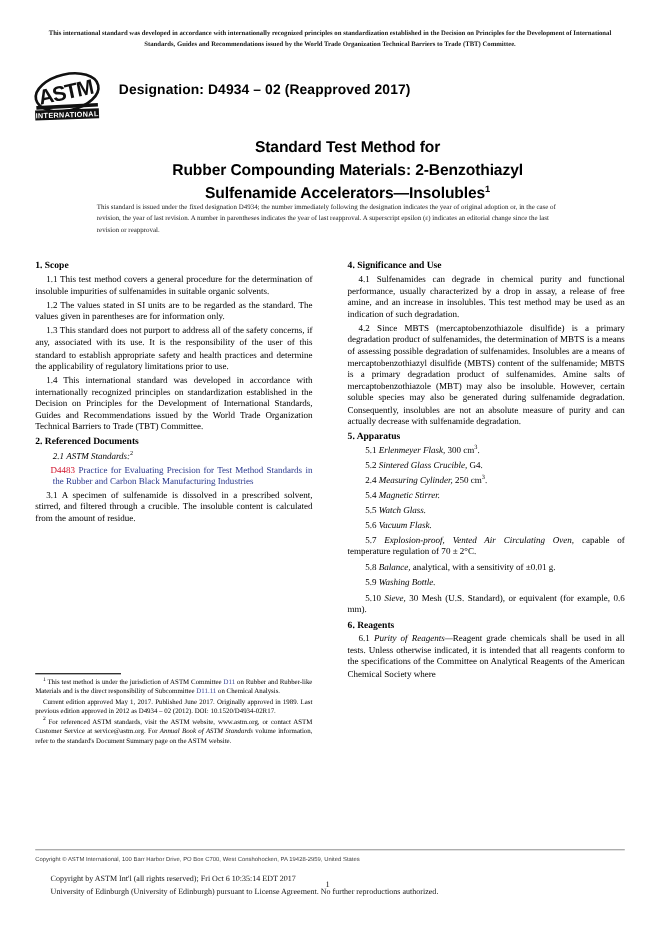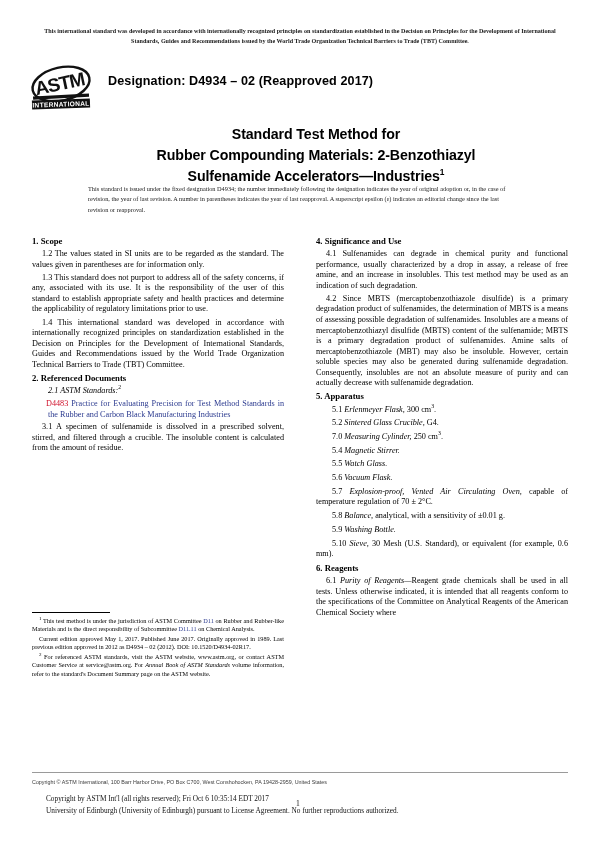--- a/index.html
+++ b/index.html
@@ -252,28 +252,29 @@
           <text x="33" y="43.6" fill="#fff" text-anchor="middle" font-family="Liberation Sans, sans-serif" font-weight="bold" font-size="6.6" letter-spacing="0.3" transform="rotate(-2 33 41)">INTERNATIONAL</text>
         </g>
       </svg>
     </div>
     <div class="designation-text">Designation: D4934 – 02 (Reapproved 2017)</div>
   </div>
 
   <div class="title-block">
     <div class="title-line">Standard Test Method for</div>
     <div class="title-line">Rubber Compounding Materials: 2-Benzothiazyl</div>
-    <div class="title-line"><span>Sulfenamide Accelerators—Industries</span><sup>1</sup></div>
+    <div class="title-line"><span>Sulfenamide Accelerators—Insolubles</span><sup>1</sup></div>
   </div>
 
   <div class="issuance">This standard is issued under the fixed designation D4934; the number immediately following the designation indicates the year of original adoption or, in the case of revision, the year of last revision. A number in parentheses indicates the year of last reapproval. A superscript epsilon (ε) indicates an editorial change since the last revision or reapproval.</div>
 
   <div class="col col-left">
 
     <h2 class="sect">1. Scope</h2>
+    <p class="para">1.1 This test method covers a general procedure for the determination of insoluble impurities of sulfenamides in suitable organic solvents.</p>
     <p class="para">1.2 The values stated in SI units are to be regarded as the standard. The values given in parentheses are for information only.</p>
     <p class="para ital">1.3 This standard does not purport to address all of the safety concerns, if any, associated with its use. It is the responsibility of the user of this standard to establish appropriate safety and health practices and determine the applicability of regulatory limitations prior to use.</p>
     <p class="para ital">1.4 This international standard was developed in accordance with internationally recognized principles on standardization established in the Decision on Principles for the Development of International Standards, Guides and Recommendations issued by the World Trade Organization Technical Barriers to Trade (TBT) Committee.</p>
 
     <h2 class="sect sect-gap-top">2. Referenced Documents</h2>
     <p class="sub"><span class="it">2.1 ASTM Standards:</span><sup class="fn">2</sup></p>
     <p class="ref-entry"><span class="ref-id">D4483</span> <span>Practice for Evaluating Precision for Test Method Standards in the Rubber and Carbon Black Manufacturing Industries</span></p>
 
     <p class="para">3.1 A specimen of sulfenamide is dissolved in a prescribed solvent, stirred, and filtered through a crucible. The insoluble content is calculated from the amount of residue.</p>
 
@@ -282,21 +283,21 @@
   <div class="col col-right">
 
     <h2 class="sect">4. Significance and Use</h2>
     <p class="para">4.1 Sulfenamides can degrade in chemical purity and functional performance, usually characterized by a drop in assay, a release of free amine, and an increase in insolubles. This test method may be used as an indication of such degradation.</p>
     <p class="para">4.2 Since MBTS (mercaptobenzothiazole disulfide) is a primary degradation product of sulfenamides, the determination of MBTS is a means of assessing possible degradation of sulfenamides. Insolubles are a means of mercaptobenzothiazyl disulfide (MBTS) content of the sulfenamide; MBTS is a primary degradation product of sulfenamides. Amine salts of mercaptobenzothiazole (MBT) may also be insoluble. However, certain soluble species may also be generated during sulfenamide degradation. Consequently, insolubles are not an absolute measure of purity and can actually decrease with sulfenamide degradation.</p>
 
     <h2 class="sect sect-gap-top">5. Apparatus</h2>
     <div id="apparatus-list">
         <p class="appar"><span>5.1 </span><span class="it">Erlenmeyer Flask,</span><span> 300 cm</span><sup class="sup3">3</sup><span>.</span></p>
         <p class="appar"><span>5.2 </span><span class="it">Sintered Glass Crucible,</span><span> G4.</span></p>
-        <p class="appar"><span>7.0 </span><span class="it">Measuring Cylinder,</span><span> 250 cm</span><sup class="sup3">3</sup><span>.</span></p>
+        <p class="appar"><span>2.4 </span><span class="it">Measuring Cylinder,</span><span> 250 cm</span><sup class="sup3">3</sup><span>.</span></p>
         <p class="appar"><span>5.4 </span><span class="it">Magnetic Stirrer.</span></p>
         <p class="appar"><span>5.5 </span><span class="it">Watch Glass.</span></p>
         <p class="appar"><span>5.6 </span><span class="it">Vacuum Flask.</span></p>
         <p class="appar"><span>5.7 </span><span class="it">Explosion-proof, Vented Air Circulating Oven,</span><span> capable of temperature regulation of 70 ± 2°C.</span></p>
         <p class="appar"><span>5.8 </span><span class="it">Balance,</span><span> analytical, with a sensitivity of ±0.01 g.</span></p>
         <p class="appar"><span>5.9 </span><span class="it">Washing Bottle.</span></p>
         <p class="appar"><span>5.10 </span><span class="it">Sieve,</span><span> 30 Mesh (U.S. Standard), or equivalent (for example, 0.6 mm).</span></p>
       </div>
 
     <h2 class="sect sect-gap-top">6. Reagents</h2>

